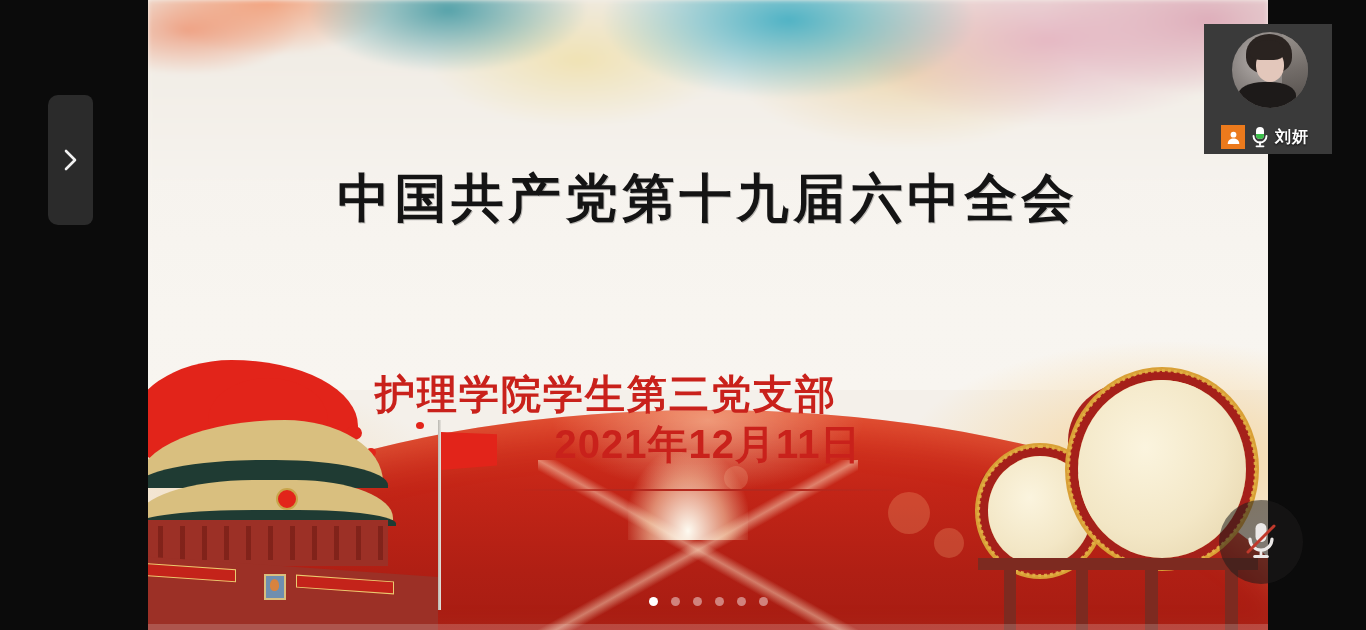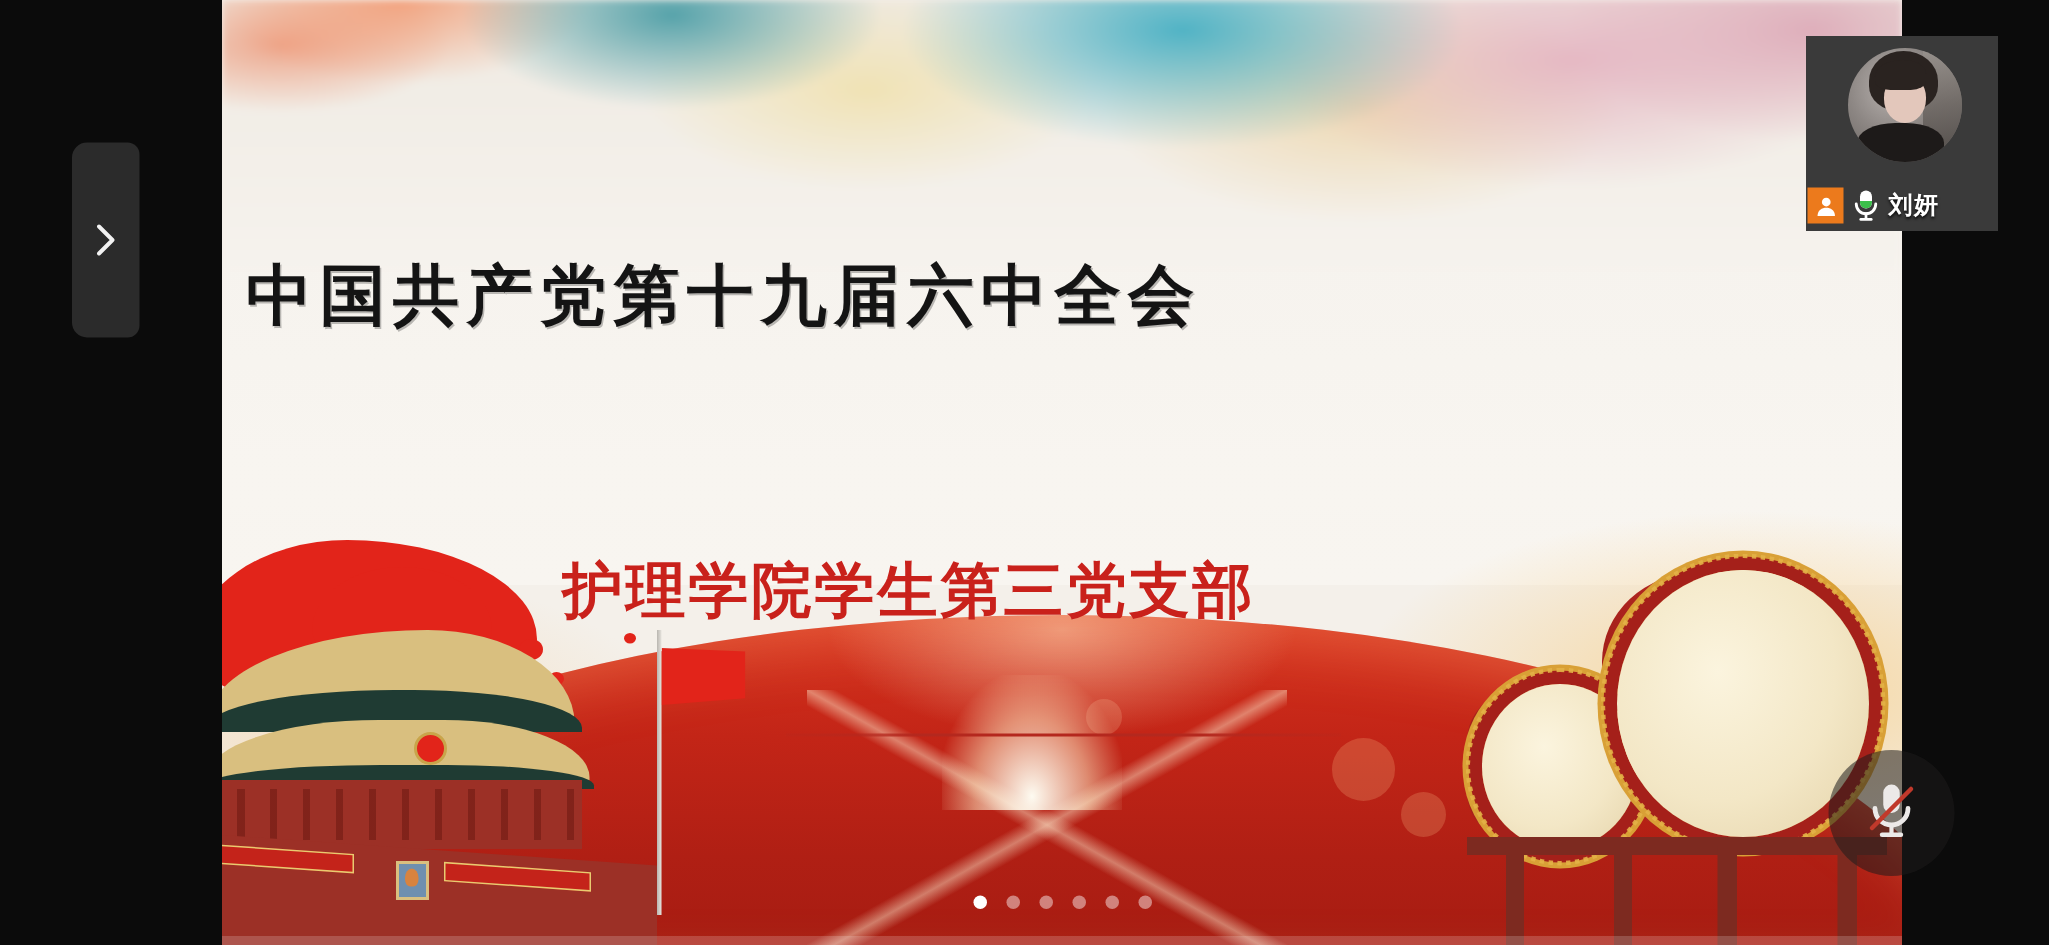--- a/index.html
+++ b/index.html
@@ -271,29 +271,28 @@
     position: absolute;
     border-radius: 34% 50% 50% 34%;
     background: linear-gradient(to right, #a5201a 0%, #c0302a 40%, #8d1d17 100%);
   }
 
   
   .slide-title {
     position: absolute;
     left: 0; top: 158px;
     width: 1120px;
-    text-align: left;
+    text-align: center;
     color: #141414;
     font-family: "DejaVu Serif", "Liberation Serif", serif;
     font-weight: 700;
-    font-size: 44px;
+    font-size: 52px;
     letter-spacing: 5px;
     line-height: 80px;
     text-shadow: 1px 1px 0 rgba(0,0,0,0.25);
-    padding-left: 16px;
   }
   .slide-subtitle {
     position: absolute;
     left: 0; top: 368px;
     width: 916px;
     text-align: center;
     color: #c9211b;
     font-size: 40px;
     font-weight: 700;
     letter-spacing: 2px;
@@ -389,21 +388,21 @@
   .avatar .bg-right {
     position: absolute;
     right: 0; top: 0;
     width: 26px; height: 100%;
     background: linear-gradient(to bottom, #9a948f 0%, #6e6864 50%, #4d4845 100%);
     opacity: .85;
   }
 
   .tile-footer {
     position: absolute;
-    left: 0; bottom: 4px;
+    left: 16px; bottom: 4px;
     height: 26px;
     display: flex;
     align-items: center;
     gap: 4px;
     padding-left: 1px;
   }
   .role-badge {
     width: 24px; height: 24px;
     background: #ec7a1c;
     display: flex;
@@ -497,20 +496,21 @@
       <div class="drum-stand" style="right:30px; bottom:0; width:13px; height:66px;"></div>
       <div class="drum-stand" style="right:110px; bottom:0; width:13px; height:66px;"></div>
       <div class="drum-stand" style="right:180px; bottom:0; width:12px; height:62px;"></div>
       <div class="drum-stand" style="right:252px; bottom:0; width:12px; height:62px;"></div>
     </div>
 
     <div class="slide-title">
       <div>中国共产党第十九届六中全会</div>
     </div>
     <div class="slide-subtitle">护理学院学生第三党支部</div>
+    <div class="slide-date">2021年12月11日</div>
     <div class="slide-rule"></div>
 
     <div class="dots">
       <span class="dot active"></span>
       <span class="dot"></span>
       <span class="dot"></span>
       <span class="dot"></span>
       <span class="dot"></span>
       <span class="dot"></span>
     </div>

